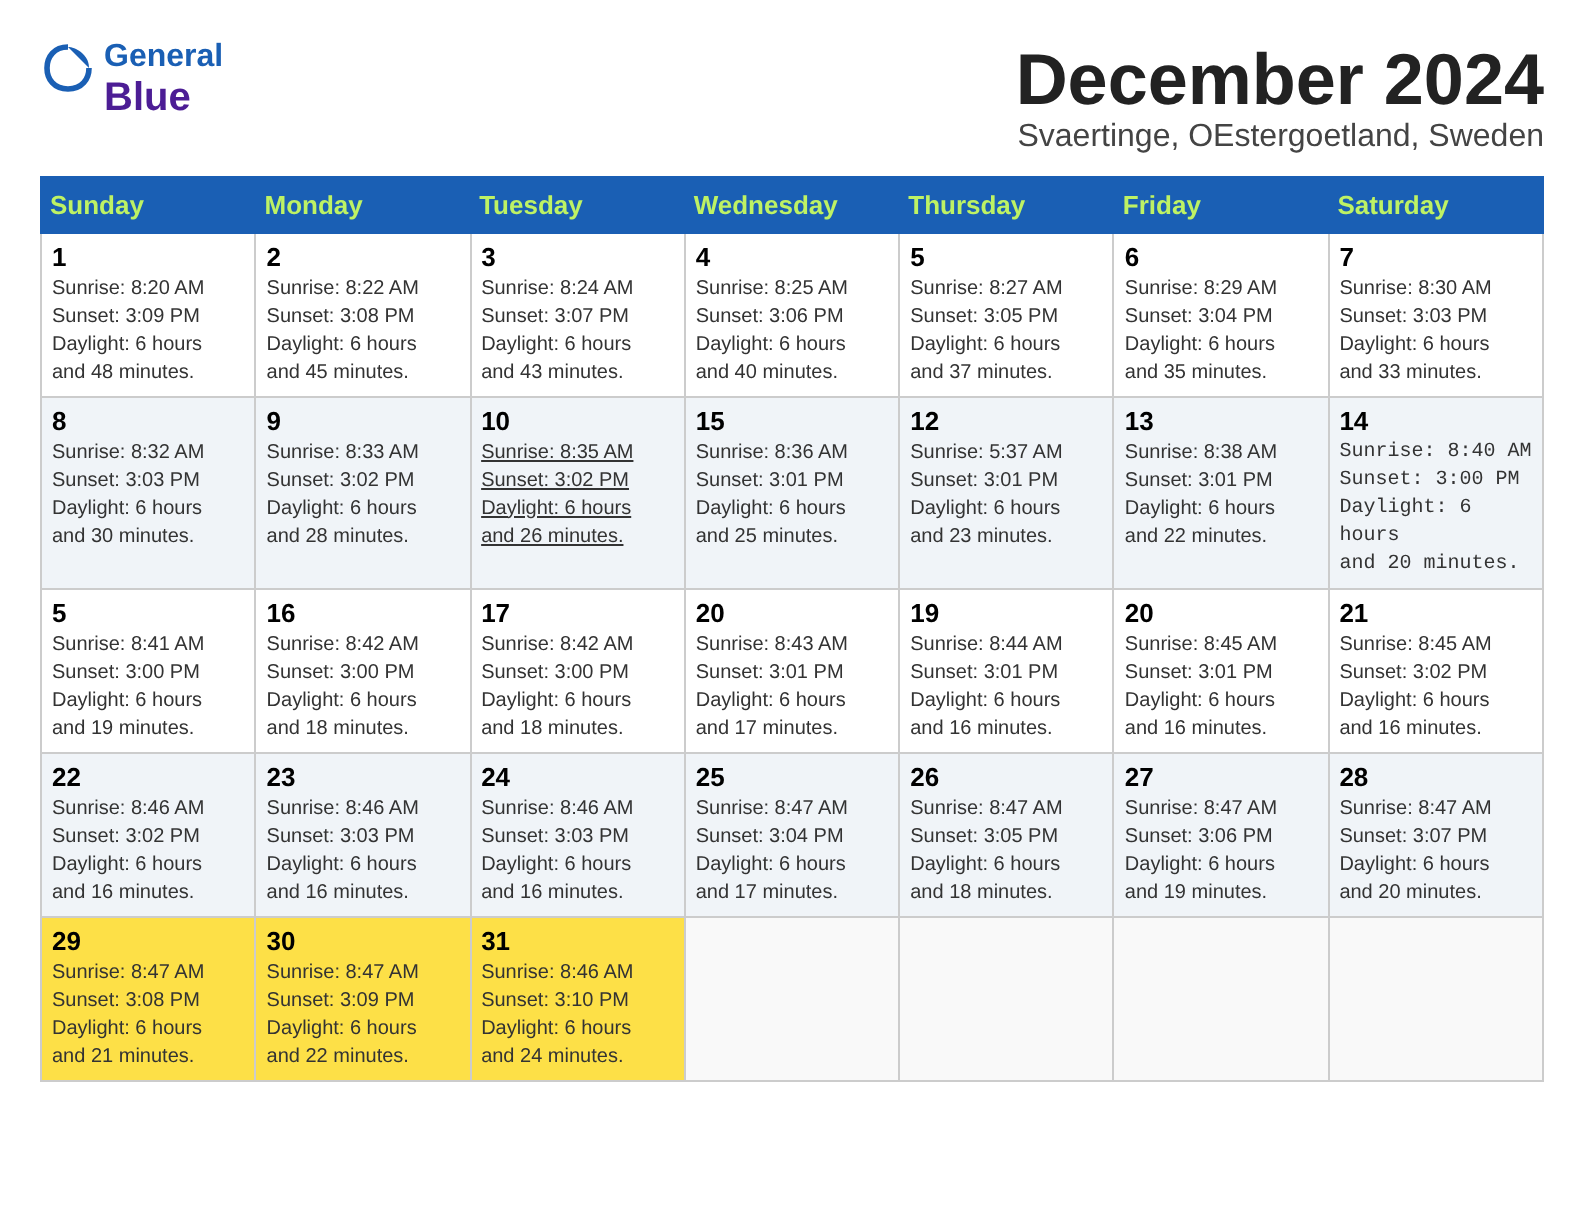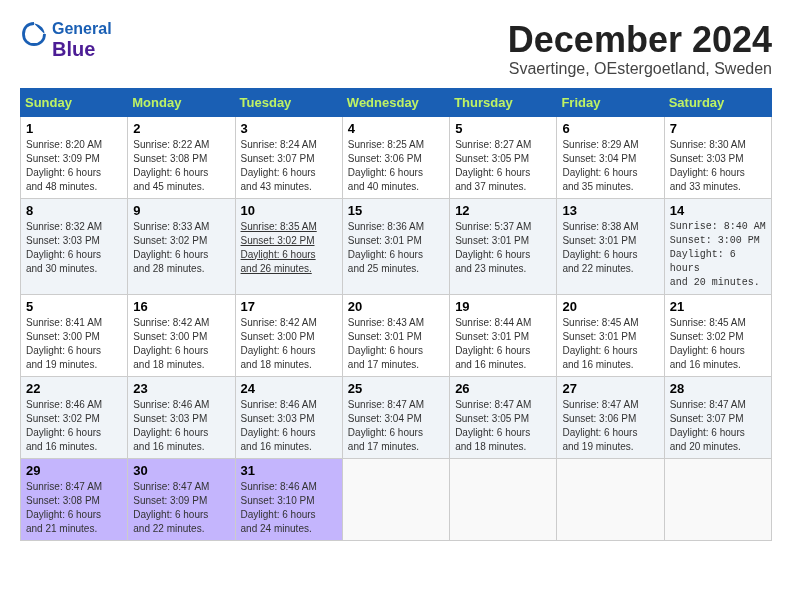--- a/index.html
+++ b/index.html
@@ -71,21 +71,21 @@
     }
     .day-info {
       font-size: 10px;
       color: #333;
       line-height: 1.4;
     }
     .empty-cell {
       background: #f9f9f9 !important;
     }
     .last-row td {
-      background: #c4b5fd;
+      background: #fde047;
     }
   </style>
 </head>
 <body>
 
 <div class="header">
   <div class="logo">
     <svg class="logo-icon" viewBox="0 0 40 40">
       <path d="M20 5 C10 5 5 12 5 20 C5 28 10 35 20 35 C30 35 35 28 35 20" fill="none" stroke="#1a5fb4" stroke-width="4"></path>
       <path d="M20 5 C25 5 35 10 35 20" fill="#1a5fb4"></path>

